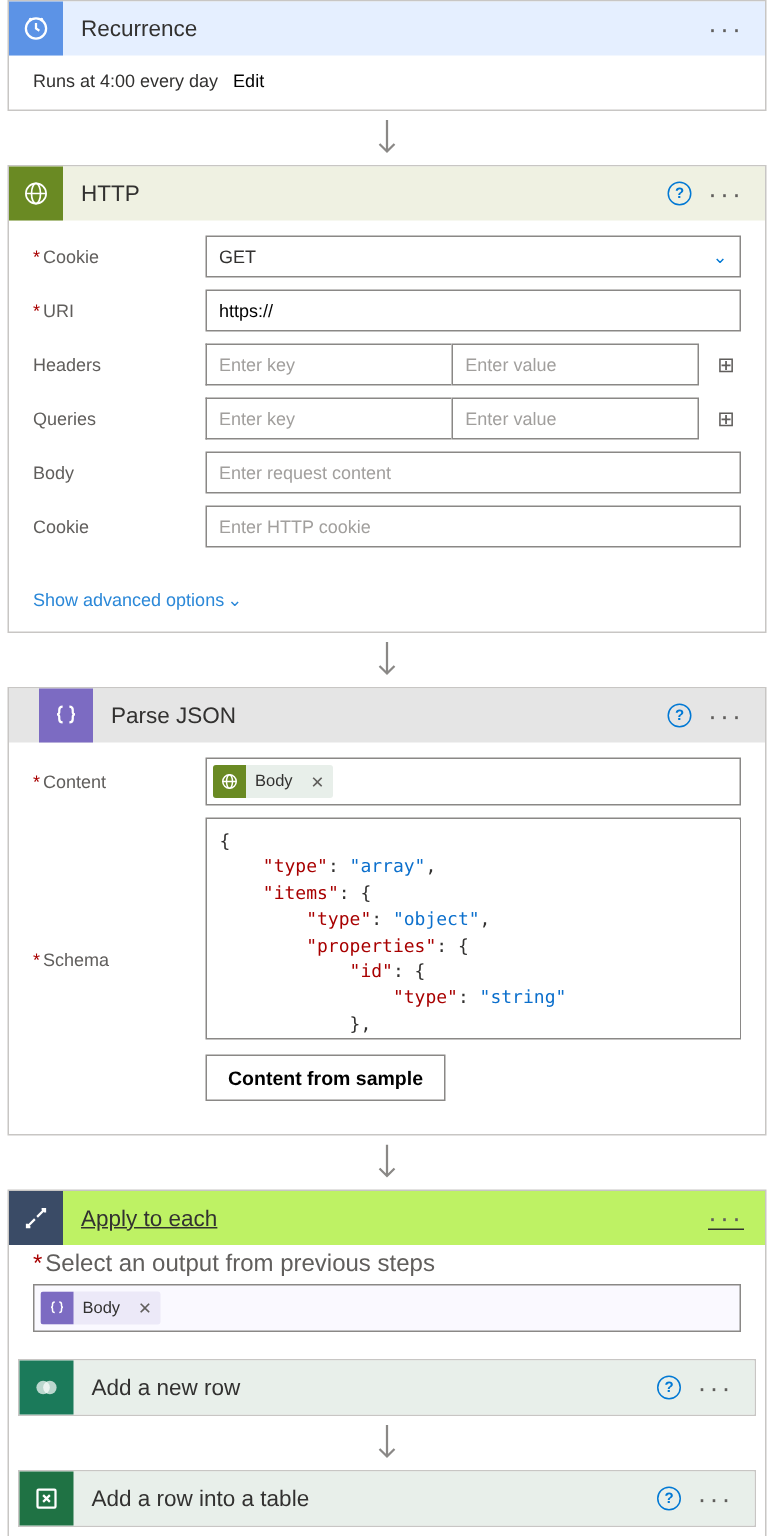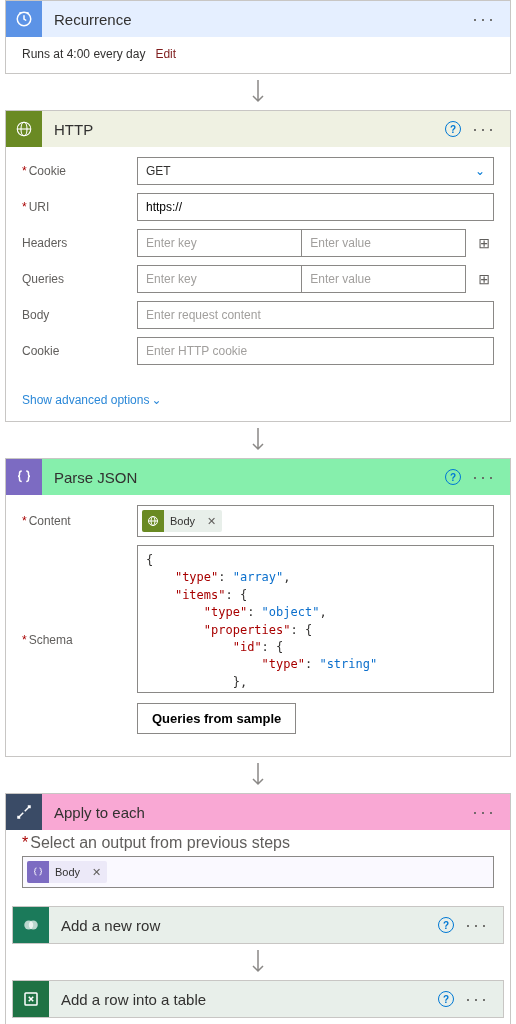--- a/index.html
+++ b/index.html
@@ -55,23 +55,23 @@
   color: #605e5c;
   font-size: 18px;
   letter-spacing: 2px;
   padding: 0 4px;
   cursor: pointer;
 }
 .hdr-blue-lite { background: #e5efff; }
 .ic-blue { background: #5c93e6; }
 .hdr-olive { background: #eff1e2; }
 .ic-olive { background: #6a8a23; }
-.hdr-violet { background: #86efac; }
+.hdr-violet { background: #e5e5e5; padding-left: 20px; }
 .ic-violet { background: #7c6bc2; }
-.hdr-silver { background: #f9a8d4; }
+.hdr-silver { background: #bef264; text-decoration: underline; }
 .ic-navy { background: #3a4b66; }
 .hdr-sage { background: #e8efea; }
 .ic-teal { background: #1b7a5a; }
 .ic-xl { background: #1f7244; }
 
 .card-body { padding: 10px 16px 14px; font-size: 12px; }
 .row { display: flex; align-items: center; margin-bottom: 8px; }
 .label-col { width: 115px; color: #605e5c; }
 .req::before { content: "*"; color: #a80000; margin-right: 2px; }
 .field-col { flex: 1; }
@@ -98,21 +98,21 @@
 .adv-link {
   color: #2b88d8;
   font-size: 12px;
   padding: 6px 16px 14px;
   display: flex;
   align-items: center;
   gap: 2px;
   cursor: pointer;
 }
 .recurrence-body { padding: 10px 16px 12px; display:flex; align-items:center; gap:10px; font-size:12px; }
-.edit-link { color:#7f1d1d; cursor:pointer; }
+.edit-link { color:#000000; cursor:pointer; }
 
 .arrow-down {
   display: flex;
   justify-content: center;
   padding: 6px 0;
   color: #8a8886;
 }
 .arrow-svg { width: 14px; height: 24px; }
 
 .token-box {
@@ -304,21 +304,21 @@
             <span class="token-lbl">Body</span>
             <span class="token-x">✕</span>
           </span>
         </div>
       </div>
     </div>
     <div class="row" style="align-items:center">
       <div class="label-col req">Schema</div>
       <div class="field-col">
         <div class="schema-box" id="schema-box"><div><span class="j-pun">{</span></div><div>    <span class="j-key">"type"</span><span class="j-pun">: </span><span class="j-str">"array"</span><span class="j-pun">,</span></div><div>    <span class="j-key">"items"</span><span class="j-pun">: {</span></div><div>        <span class="j-key">"type"</span><span class="j-pun">: </span><span class="j-str">"object"</span><span class="j-pun">,</span></div><div>        <span class="j-key">"properties"</span><span class="j-pun">: {</span></div><div>            <span class="j-key">"id"</span><span class="j-pun">: {</span></div><div>                <span class="j-key">"type"</span><span class="j-pun">: </span><span class="j-str">"string"</span></div><div>            <span class="j-pun">},</span></div><div>            <span class="j-key">"timestamp"</span><span class="j-pun">: {</span></div></div>
-        <button class="gen-btn">Queries from sample</button>
+        <button class="gen-btn">Content from sample</button>
       </div>
     </div>
   </div>
 </div>
 
 <div class="arrow-down">
   <svg class="arrow-svg" viewBox="0 0 14 24" stroke="#8a8886" stroke-width="1.5" fill="none">
         <path d="M7 0v20M2 16l5 5 5-5"></path>
       </svg>
 </div>

